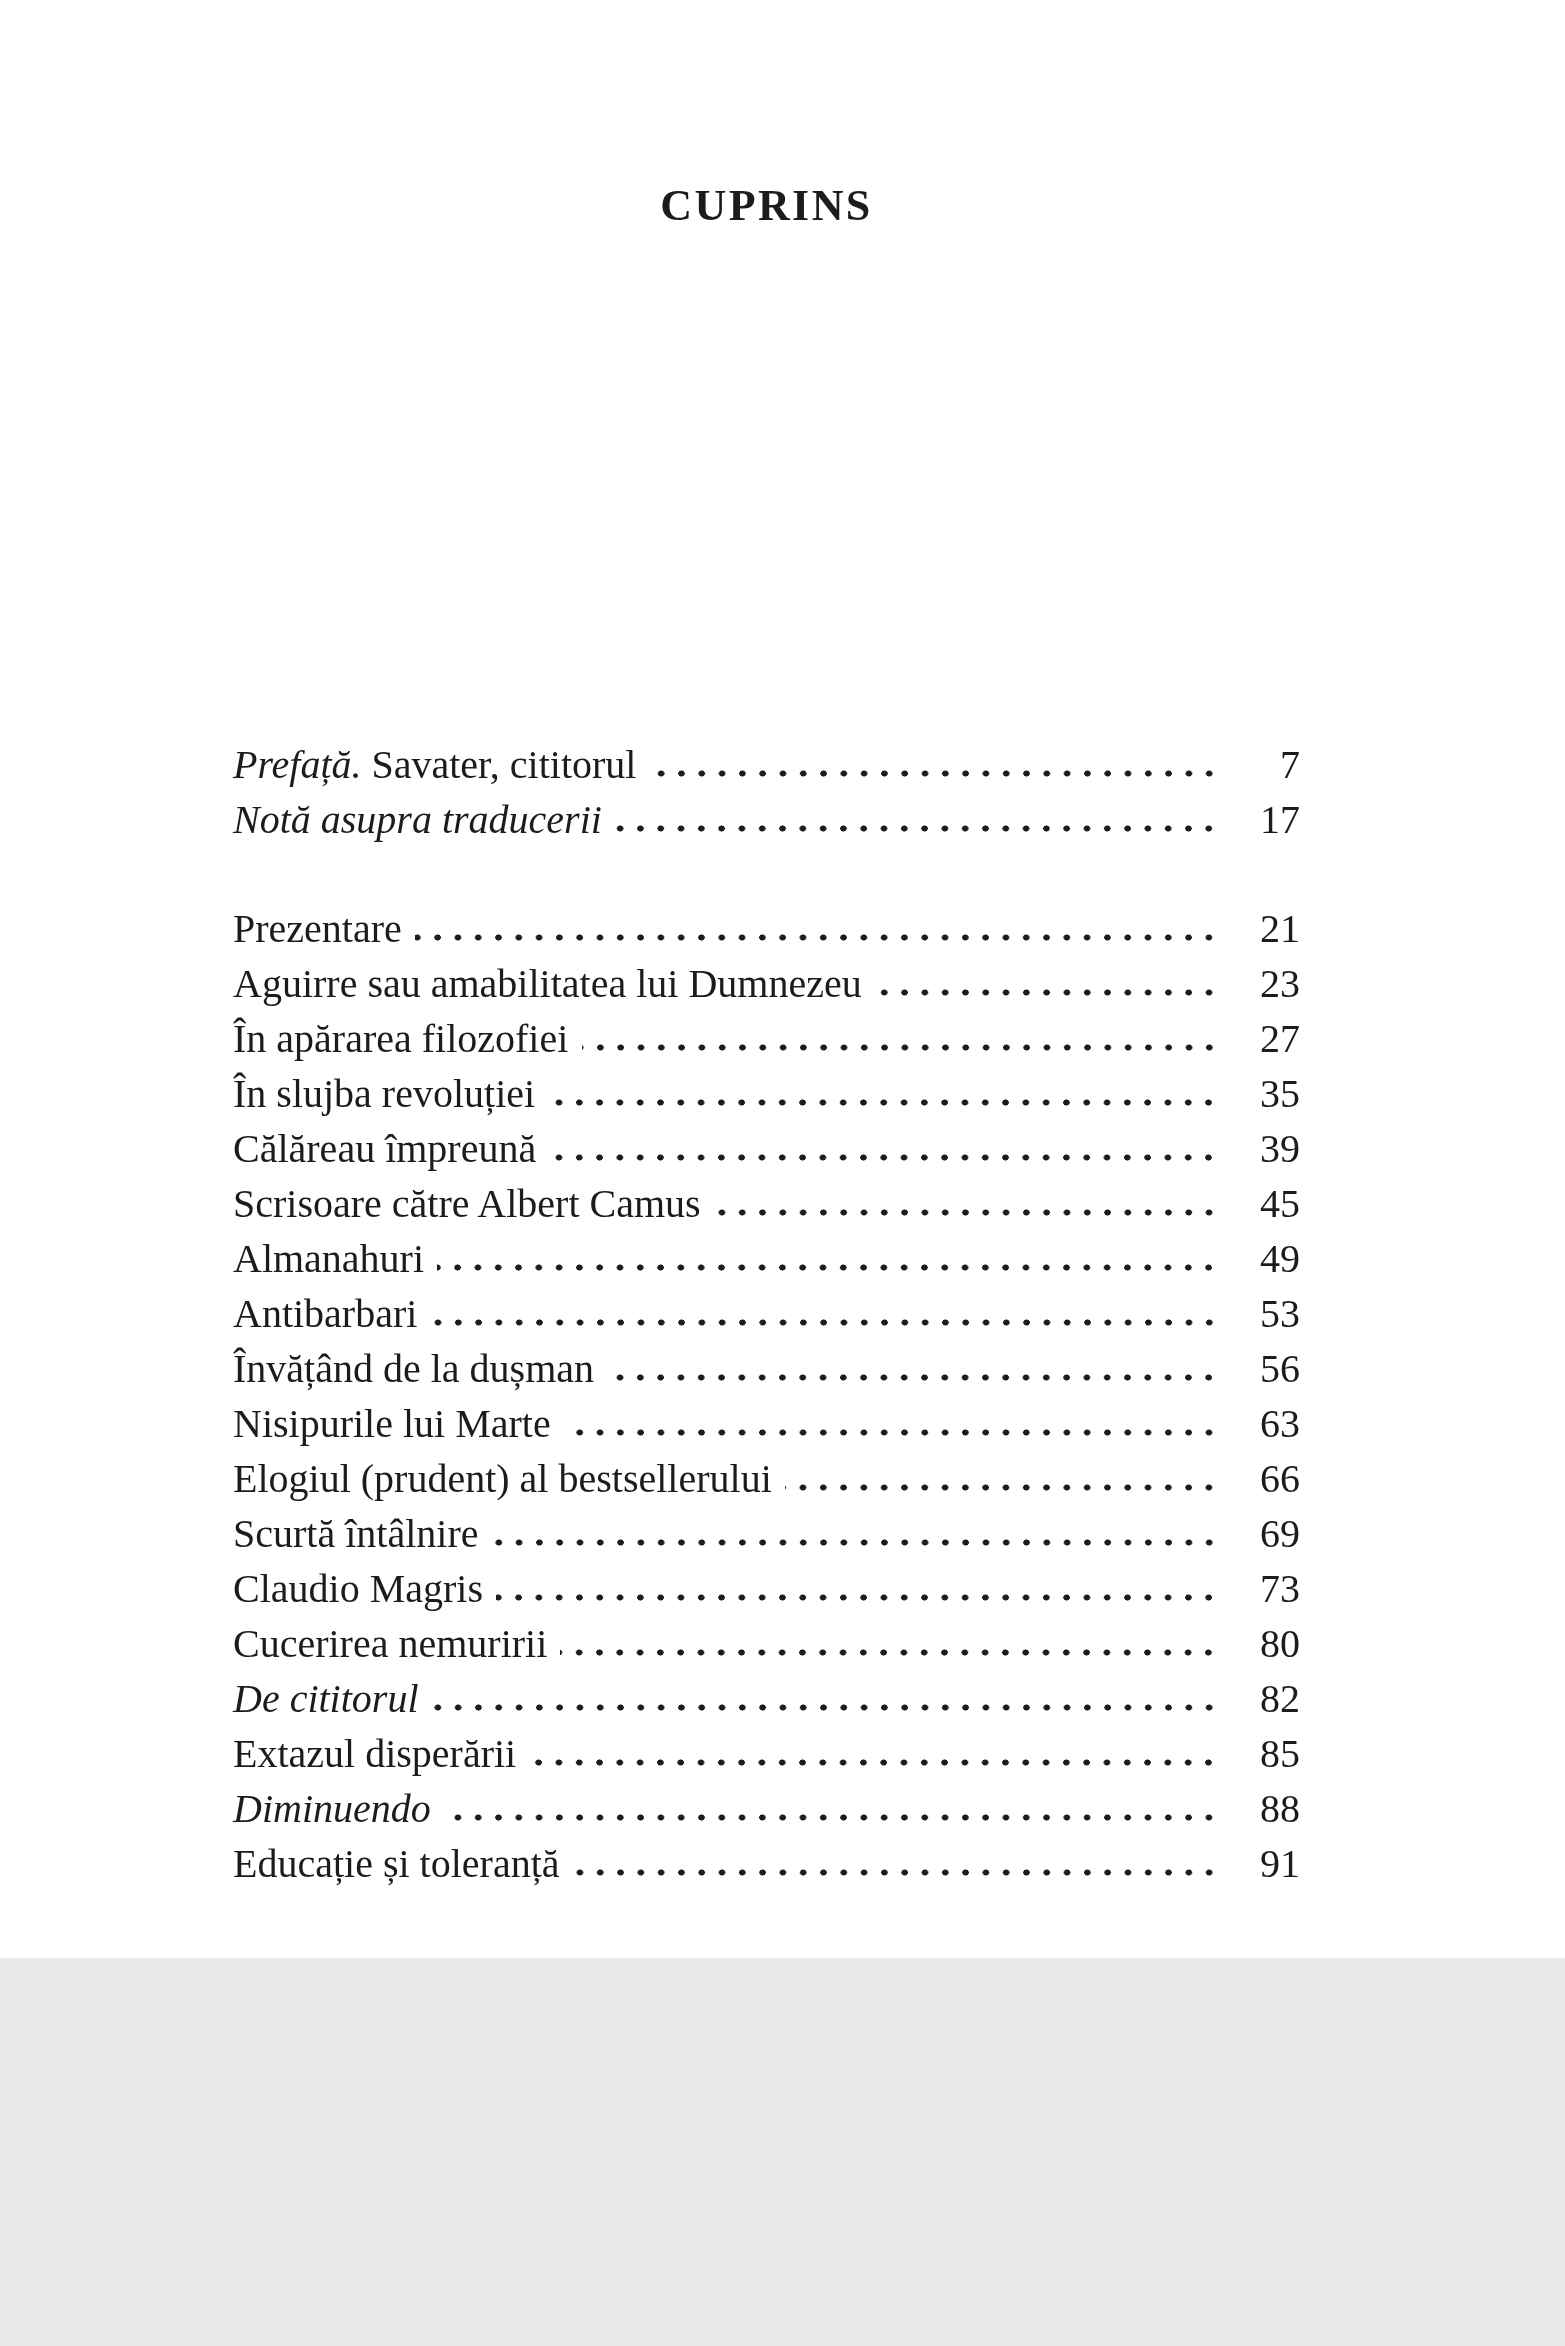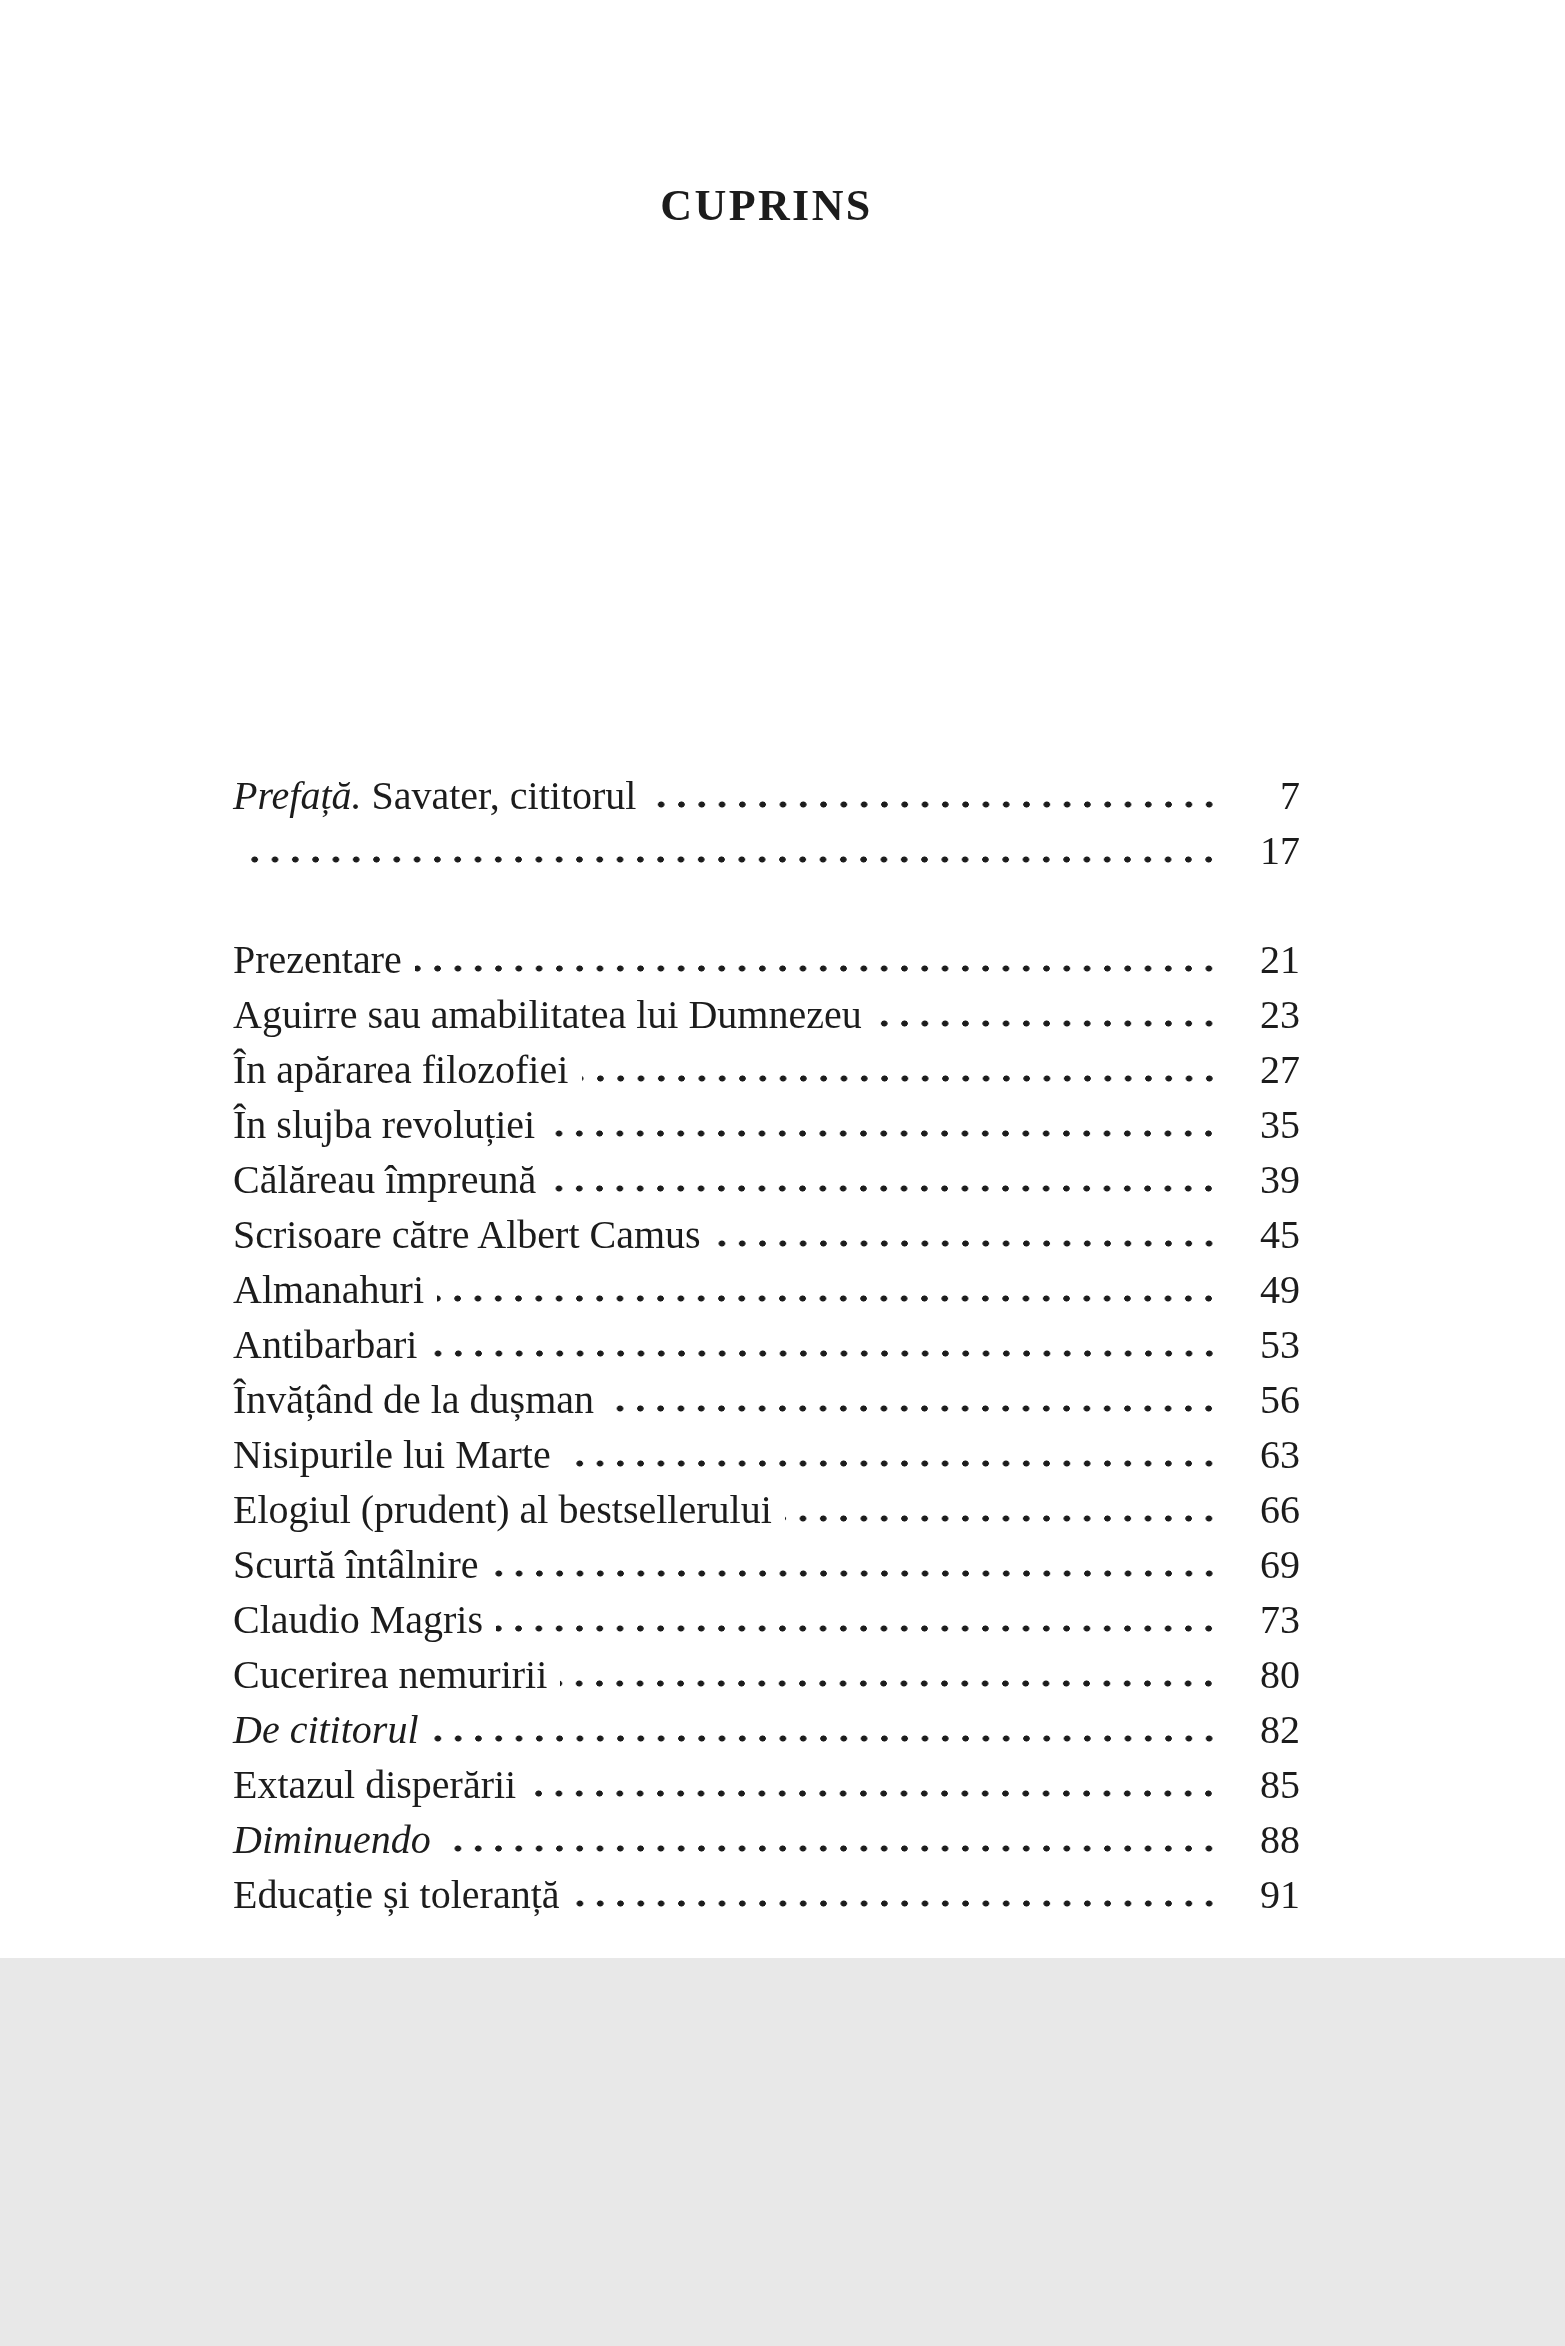--- a/index.html
+++ b/index.html
@@ -25,21 +25,20 @@
     font-size: 44px;
     line-height: 1;
     font-weight: 700;
     letter-spacing: 2.4px;
   }
   .toc-block {
     position: absolute;
     left: 233px;
     top: 737px;
     width: 1067px;
-    margin-top: 31px;
   }
   .toc-row {
     display: flex;
     align-items: baseline;
     height: 55px;
     font-size: 40px;
     line-height: 55px;
     white-space: nowrap;
   }
   .toc-row .entry-title { white-space: nowrap; }
@@ -83,20 +82,21 @@
   <div class="page-title">CUPRINS</div>
 
   <div class="toc-block">
     <div id="toc-front">
         <div class="toc-row">
           <span class="entry-title"><span class="it">Prefață.</span><span> Savater, cititorul</span></span>
           <span class="leader"></span>
           <span class="pagenum">7</span>
         </div>
         <div class="toc-row">
+          <span class="entry-title"><span class="it">Notă asupra traducerii</span><span></span></span>
           <span class="leader"></span>
           <span class="pagenum">17</span>
         </div>
       </div>
     <div class="toc-gap"></div>
     <div id="toc-main">
         <div class="toc-row">
           <span class="entry-title"><span class="it"></span><span>Prezentare</span></span>
           <span class="leader"></span>
           <span class="pagenum">21</span>

